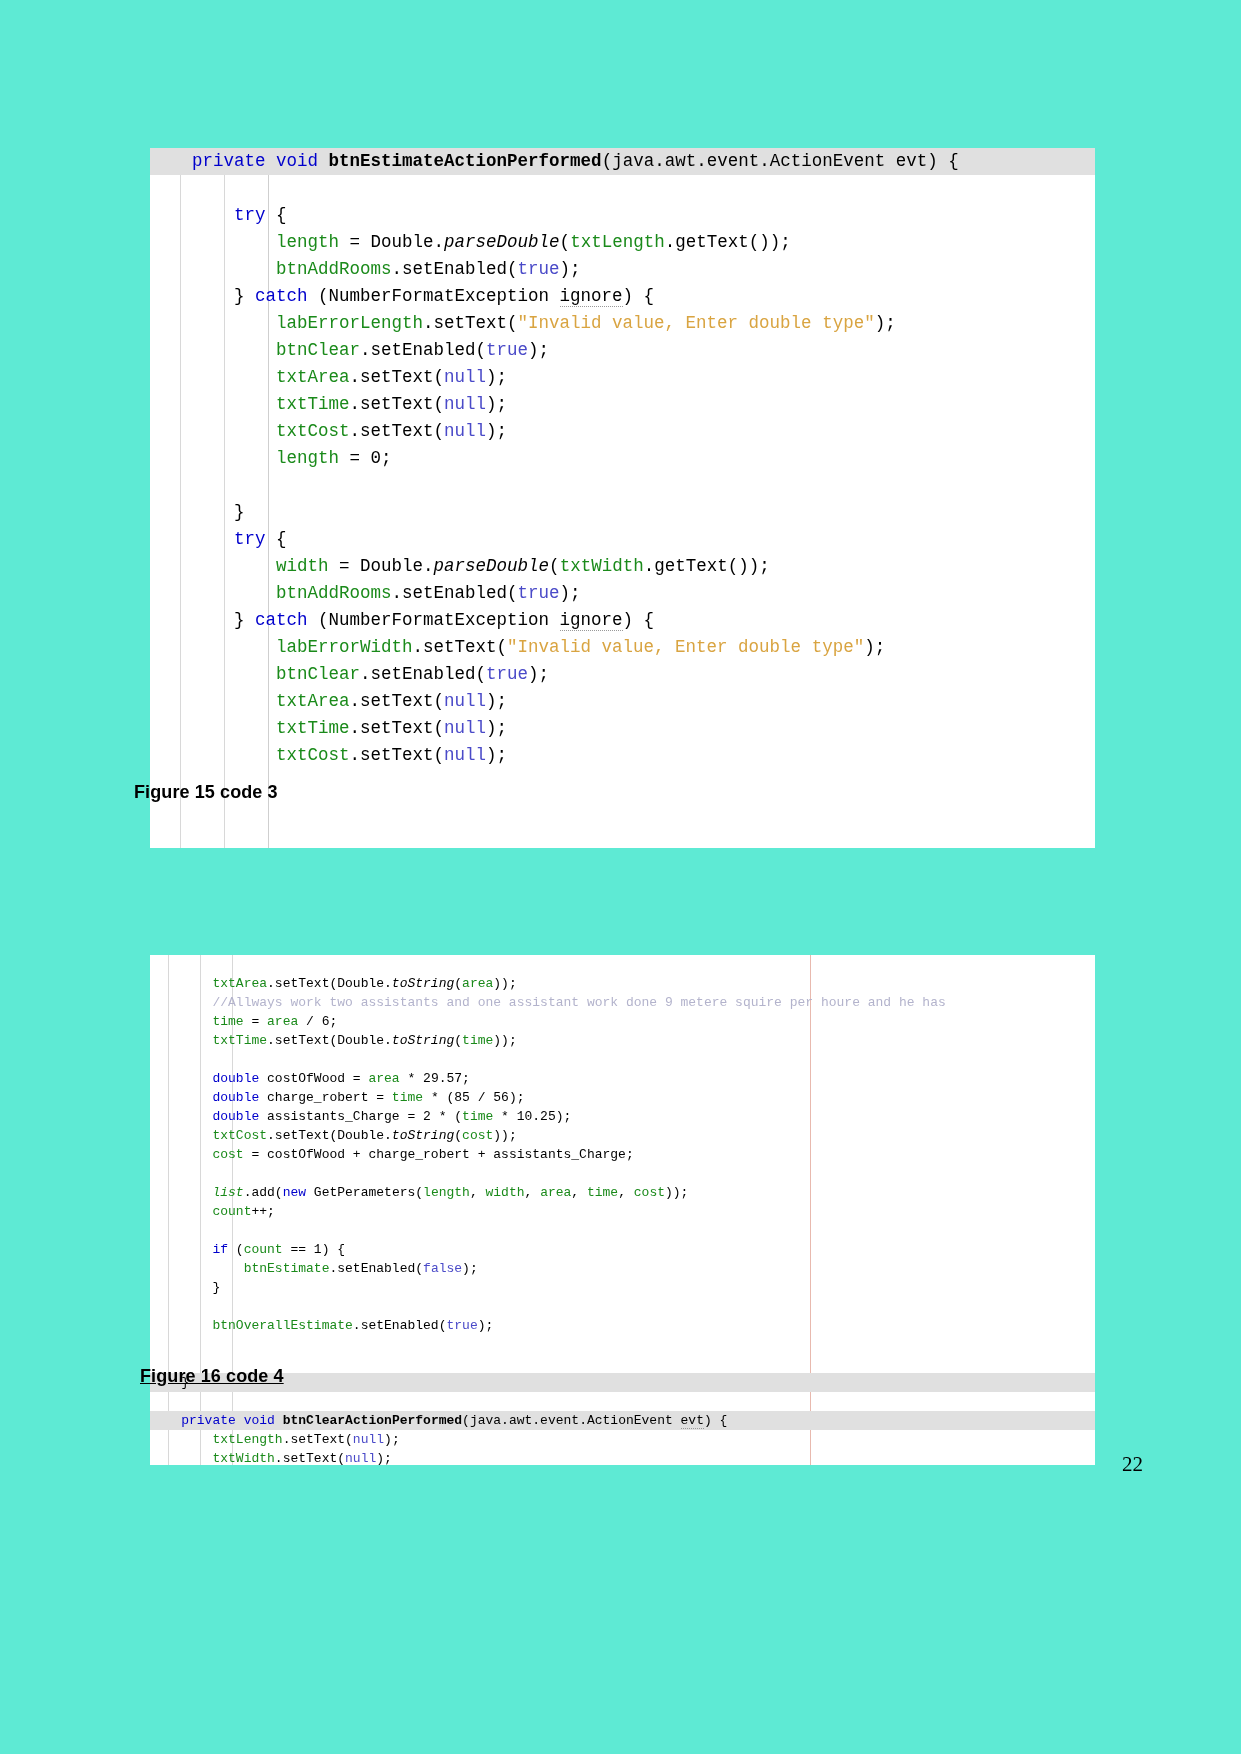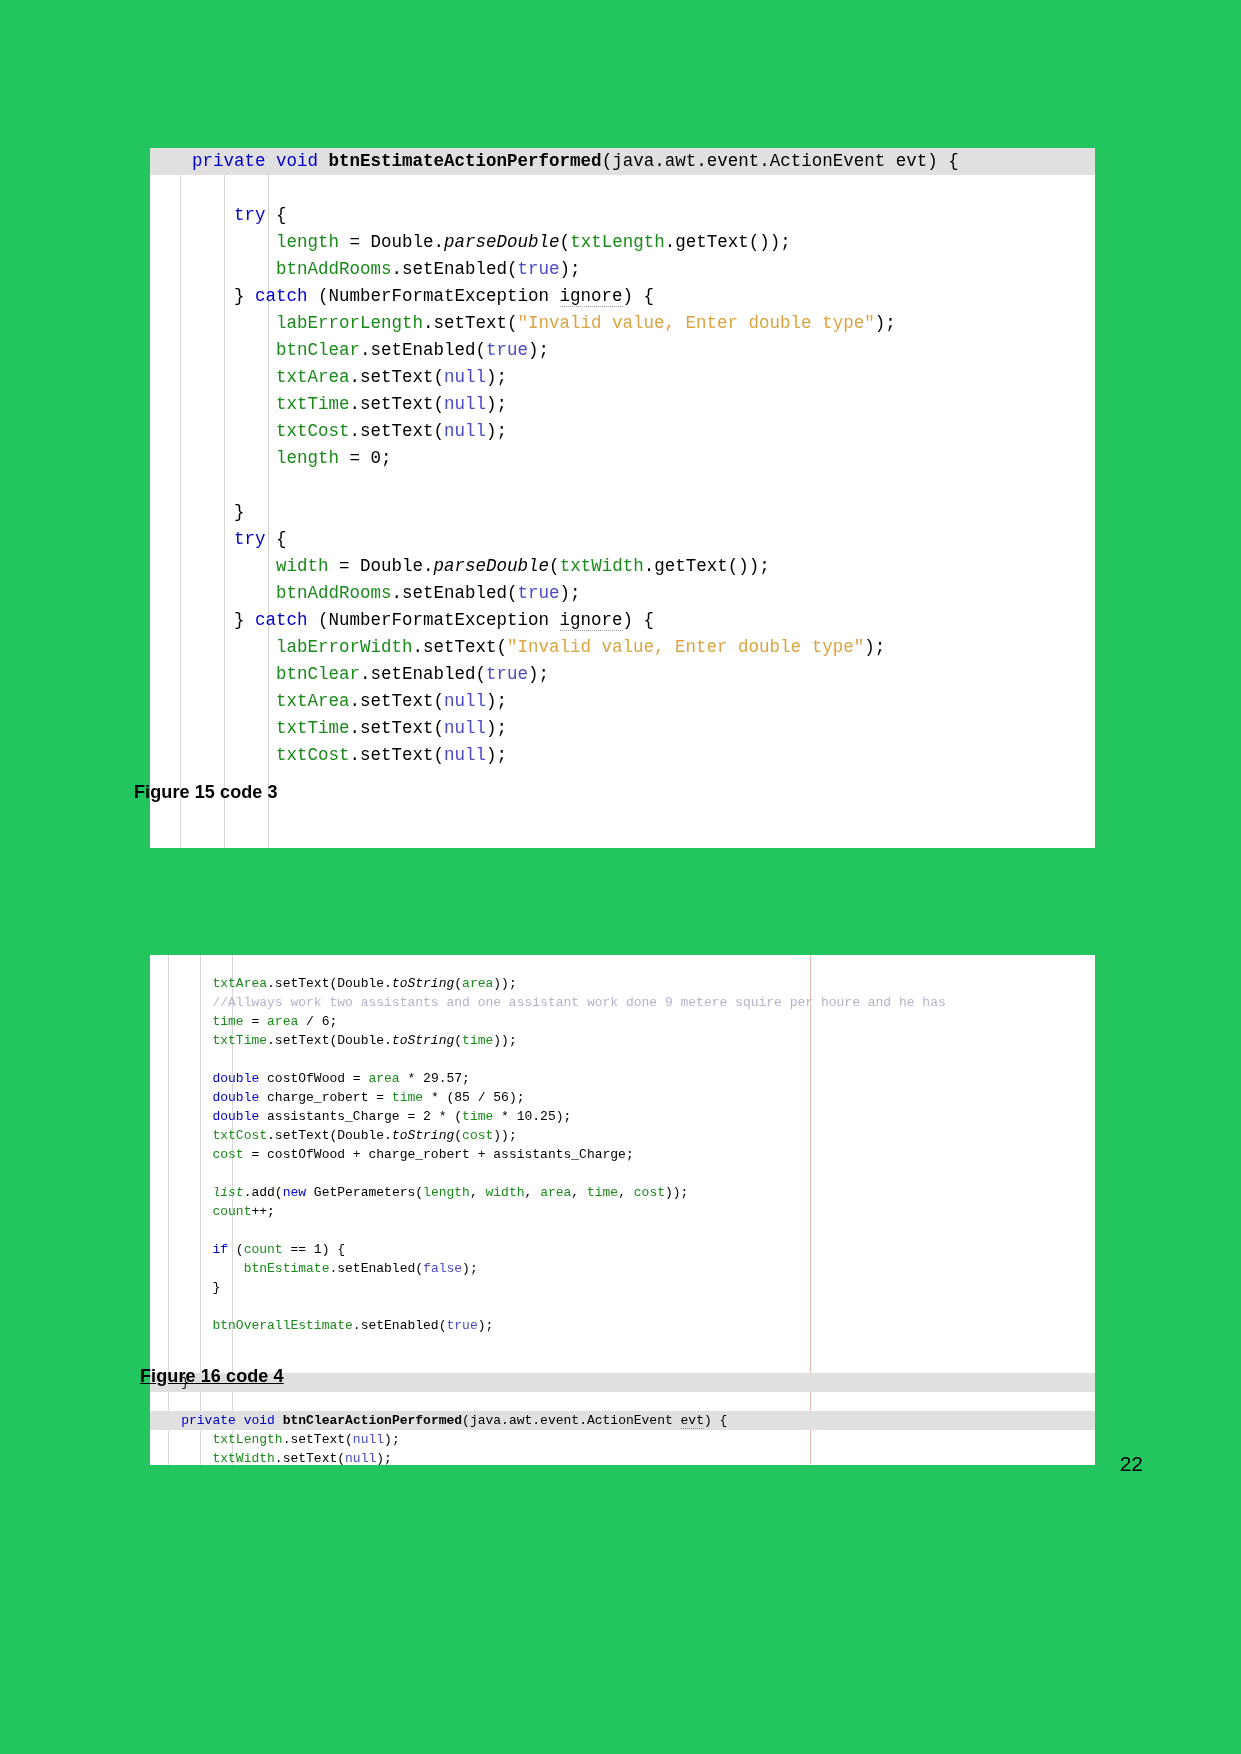--- a/index.html
+++ b/index.html
@@ -12,21 +12,21 @@
     height: 1754px;
     position: relative;
     font-family: "Liberation Sans", sans-serif;
     color: #000000;
     overflow: hidden;
   }
 
   .page {
     position: absolute;
     inset: 0;
-    background: #22c55e;
+    background: #5eead4;
   }
 
   
   .figure-block {
     position: absolute;
   }
 
   #figure-15 { left: 150px; top: 148px; width: 945px; }
   #figure-16 { left: 150px; top: 955px; width: 945px; }
 
@@ -109,21 +109,21 @@
     letter-spacing: 0.1px;
     text-align: right;
   }
   #caption-15 { left: 134px; top: 782px; }
   #caption-16 { left: 140px; top: 1366px; text-decoration: underline; }
 
   .page-number {
     position: absolute;
     right: 98px;
     top: 1452px;
-    font-family: Liberation Sans, sans-serif;
+    font-family: Liberation Serif, serif;
     font-size: 21px;
     color: #000000;
   }
 </style>
 </head>
 <body>
 
 <div class="page">
 
   <div class="figure-block" id="figure-15">

